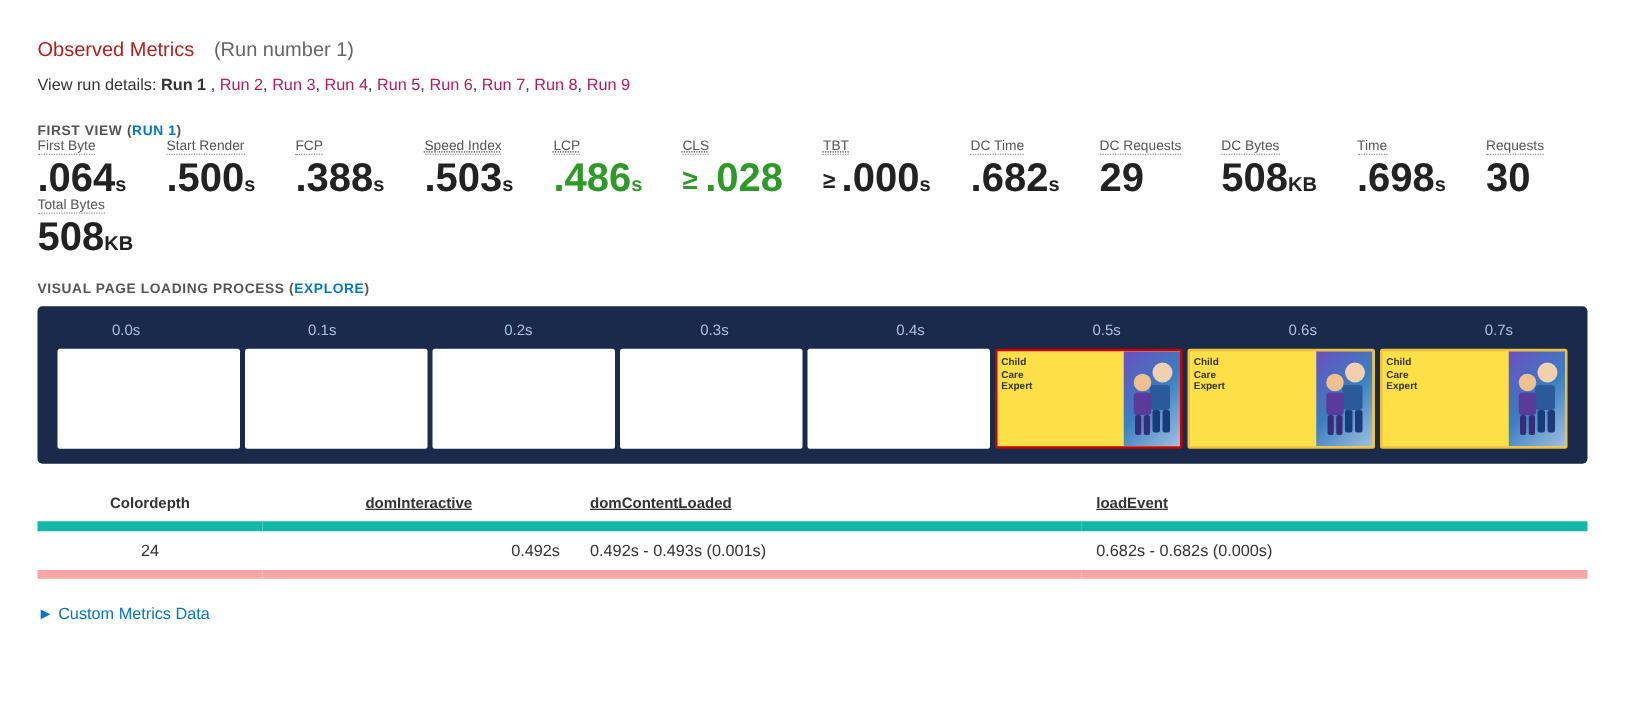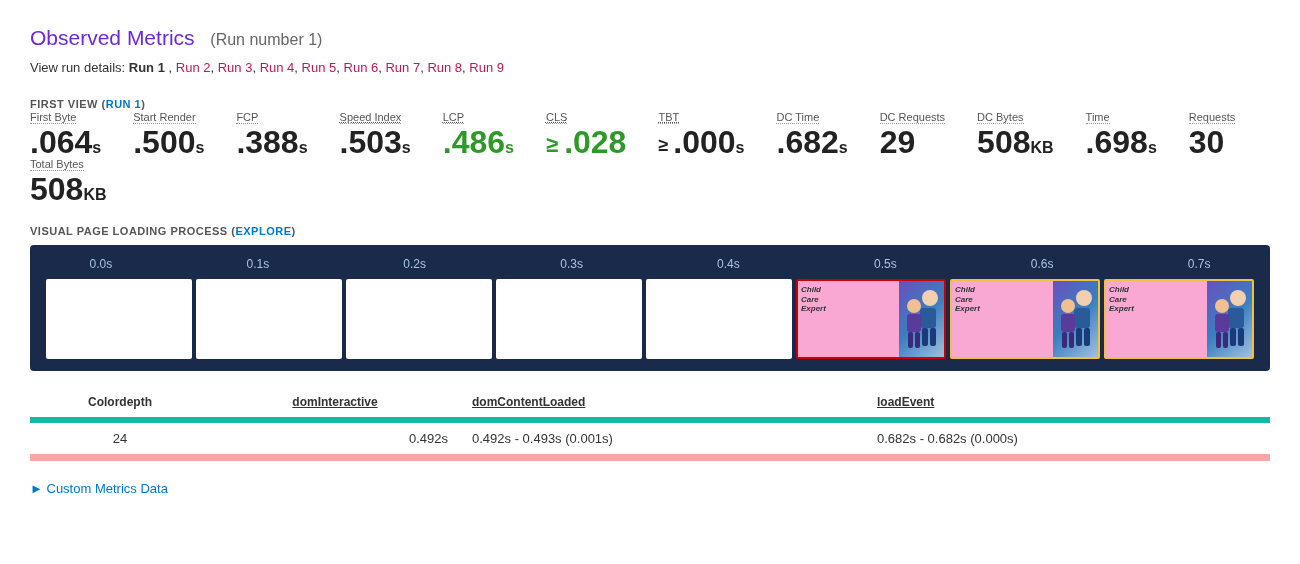--- a/index.html
+++ b/index.html
@@ -1,19 +1,19 @@
 <!DOCTYPE html>
 <html><head>
   <meta charset="utf-8">
   <style>
     * { box-sizing: border-box; margin: 0; padding: 0; }
     body { font-family: Arial, sans-serif; background: #fff; color: #333; font-size: 14px; padding: 20px 30px; }
     
     h1 { font-size: 28px; font-weight: bold; color: #222; margin-bottom: 8px; }
-    h1 span { font-size: 21px; font-weight: normal; color: #6d28d9; }
+    h1 span { font-size: 16px; font-weight: normal; color: #b91c1c; }
     
     .run-links { font-size: 13px; margin-bottom: 20px; color: #333; }
     .run-links a { color: #be185d; text-decoration: none; }
     .run-links strong { font-weight: bold; }
     
     .section-label { font-size: 11px; font-weight: bold; color: #555; letter-spacing: 0.5px; margin-bottom: 8px; text-transform: uppercase; }
     .section-label a { color: #0077cc; text-decoration: none; }
     
     .metrics-row { display: flex; align-items: flex-start; gap: 0; margin-bottom: 20px; flex-wrap: wrap; }
     .metric-item { display: flex; flex-direction: column; align-items: flex-start; margin-right: 32px; }
@@ -63,22 +63,21 @@
       color: #333;
       position: relative;
       overflow: hidden;
     }
     
     .frame.empty { background: #fff; }
     
     .frame.red-border { border: 2px solid #cc0000; }
     .frame.yellow-border { border: 2px solid #f0c040; }
     .frame.active {
-      background: #f9a8d4;
-      font-style: italic;
+      background: #fde047;
     }
     
     .frame-content {
       display: flex;
       flex-direction: row;
       width: 100%;
       height: 100%;
     }
     
     .frame-text {
@@ -106,21 +105,21 @@
       border-collapse: collapse;
       margin-top: 12px;
       font-size: 13px;
     }
     
     .data-table th {
       text-align: left;
       padding: 8px 12px;
       font-weight: bold;
       font-size: 12px;
-      border-bottom: 6px solid #14b8a6;
+      border-bottom: 8px solid #14b8a6;
     }
     
     .data-table th.underline-header {
       text-decoration: underline;
       cursor: pointer;
     }
     
     .data-table td {
       padding: 8px 12px;
       border-bottom: 7px solid #fca5a5;

